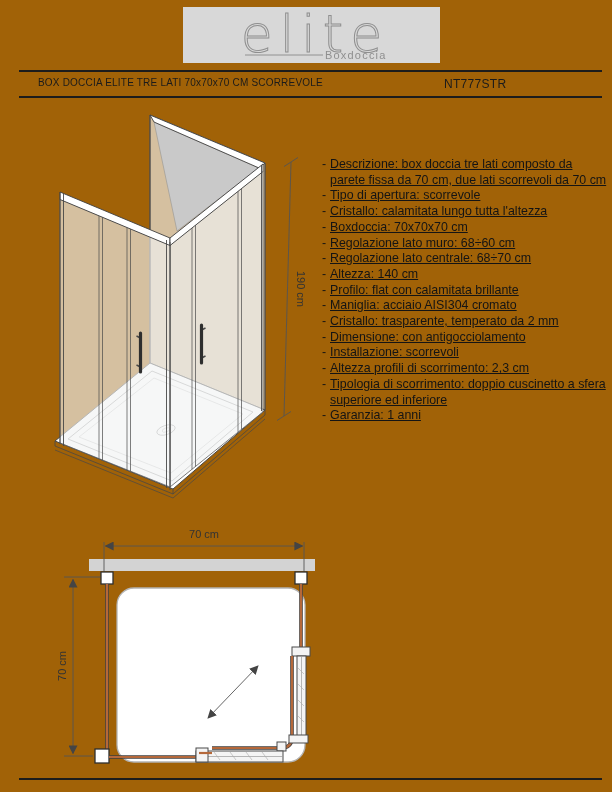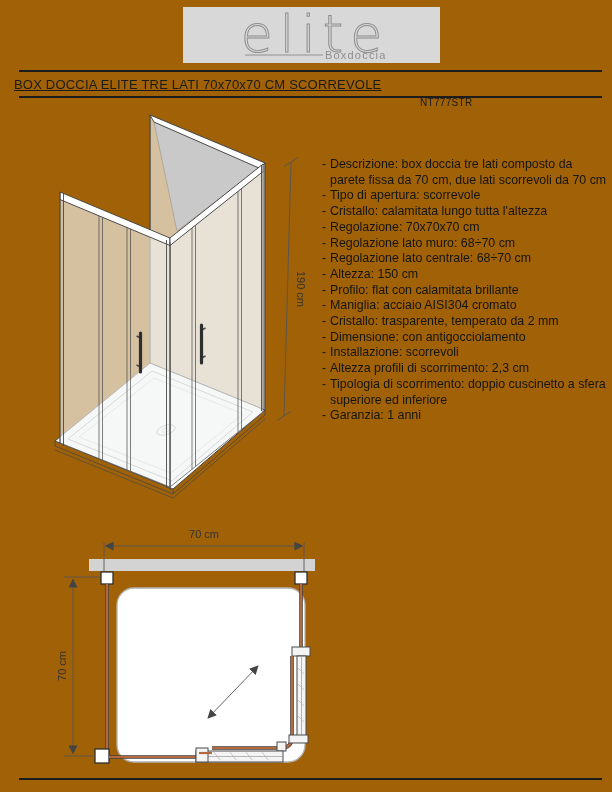--- a/index.html
+++ b/index.html
@@ -8,28 +8,28 @@
     margin:0 auto;overflow:hidden;
     font-family:"Liberation Sans","DejaVu Sans",sans-serif;
     color:#1b1b1b;
   }
   
   .logo-box{position:absolute;left:183px;top:7px;width:257px;height:56px;background:var(--logo_bg,#d8d8d8);}
   .rule{position:absolute;left:19px;width:583px;height:2px;background:#1c1c1c;}
   .rule.r1{top:70px;}
   .rule.r2{top:96px;}
   .rule.r3{top:778px;}
-  .doc-title{position:absolute;left:14px;top:77px;font-size:13px;letter-spacing:.2px;white-space:nowrap;text-decoration:underline;}
-  .doc-code{position:absolute;left:420px;top:77px;font-size:10px;letter-spacing:.3px;white-space:nowrap;margin-top:20px;}
+  .doc-title{position:absolute;left:38px;top:77px;font-size:10px;letter-spacing:.2px;white-space:nowrap;}
+  .doc-code{position:absolute;left:444px;top:77px;font-size:12px;letter-spacing:.3px;white-space:nowrap;}
   
   .specs{position:absolute;left:322px;top:157px;width:288px;list-style:none;margin:0;padding:0;
          font-size:12.4px;line-height:15.7px;color:#141414;}
   .specs li{display:flex;}
   .specs .b{flex:0 0 8px;}
-  .specs .t{flex:1;}
+  .specs .t{flex:1;text-decoration:underline;}
   
   .iso-svg{position:absolute;left:30px;top:108px;}
   .top-svg{position:absolute;left:55px;top:520px;}
   .ln{stroke:#474747;fill:none;}
   .thin{stroke:#8a8a8a;fill:none;}
   .glass{fill:#f1f3f3;fill-opacity:.65;stroke:#5a5a5a;stroke-width:.8;}
   .rail{fill:#ffffff;stroke:#3f3f3f;stroke-width:.9;}
   .grayface{fill:#c9c9c9;stroke:#8a8a8a;stroke-width:.5;}
   .tray{fill:#ffffff;stroke:#474747;}
   .wall{fill:var(--wall_gray,#d3d3d3);stroke:none;}
@@ -134,33 +134,33 @@
     <li>
         <span class="b">-</span>
         <span class="t">Tipo di apertura: scorrevole</span>
       </li>
     <li>
         <span class="b">-</span>
         <span class="t">Cristallo: calamitata lungo tutta l'altezza</span>
       </li>
     <li>
         <span class="b">-</span>
-        <span class="t">Regolazione: 70x70x70 cm</span>
-      </li>
-    <li>
-        <span class="b">-</span>
-        <span class="t">Regolazione lato muro: 68÷70 cm</span>
+        <span class="t">Boxdoccia: 70x70x70 cm</span>
+      </li>
+    <li>
+        <span class="b">-</span>
+        <span class="t">Regolazione lato muro: 68÷60 cm</span>
       </li>
     <li>
         <span class="b">-</span>
         <span class="t">Regolazione lato centrale: 68÷70 cm</span>
       </li>
     <li>
         <span class="b">-</span>
-        <span class="t">Altezza: 150 cm</span>
+        <span class="t">Altezza: 140 cm</span>
       </li>
     <li>
         <span class="b">-</span>
         <span class="t">Profilo: flat con calamitata brillante</span>
       </li>
     <li>
         <span class="b">-</span>
         <span class="t">Maniglia: acciaio AISI304 cromato</span>
       </li>
     <li>

